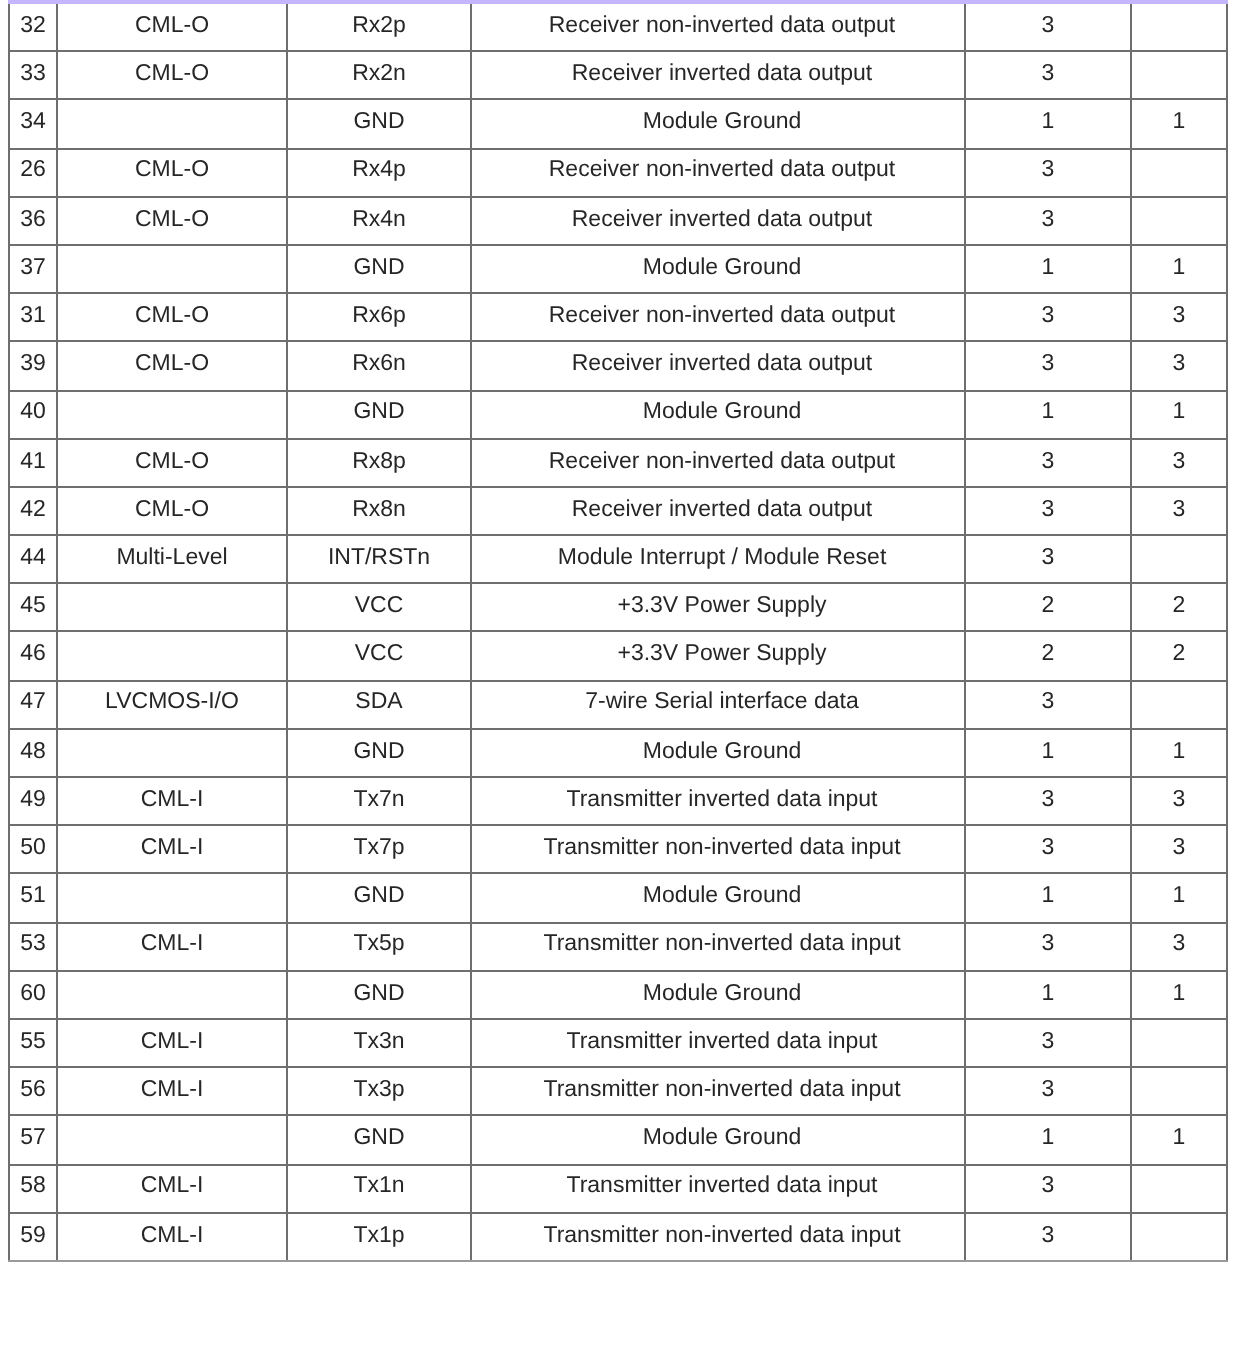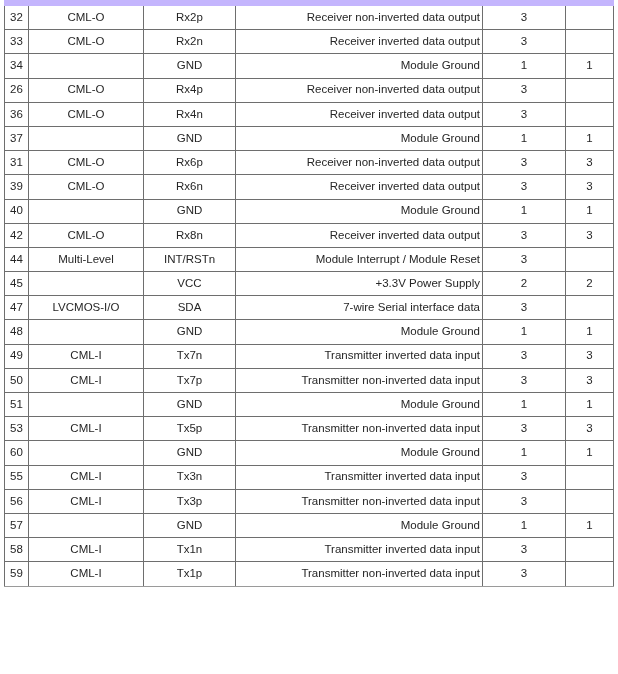--- a/index.html
+++ b/index.html
@@ -42,27 +42,27 @@
     border: 1px solid #6e6e6e;
     padding: 0 2px;
     text-align: center;
     vertical-align: middle;
     white-space: nowrap;
     overflow: hidden;
     color: #262626;
   }
 
   table.pinout td.desc {
-    text-align: right;
+    text-align: center;
     padding-left: 6px;
   }
 
   
   table.pinout tr:first-child td {
-    border-top: 6px solid #c4b5fd;
+    border-top: 2px solid #c4b5fd;
   }
 
   
   table.pinout tr:last-child td {
     border-bottom: 1px solid #9a9a9a;
   }
 </style>
 </head>
 <body>
 
@@ -143,20 +143,28 @@
         </tr>
         <tr>
           <td>40</td>
           <td></td>
           <td>GND</td>
           <td class="desc">Module Ground</td>
           <td>1</td>
           <td>1</td>
         </tr>
         <tr>
+          <td>41</td>
+          <td>CML-O</td>
+          <td>Rx8p</td>
+          <td class="desc">Receiver non-inverted data output</td>
+          <td>3</td>
+          <td>3</td>
+        </tr>
+        <tr>
           <td>42</td>
           <td>CML-O</td>
           <td>Rx8n</td>
           <td class="desc">Receiver inverted data output</td>
           <td>3</td>
           <td>3</td>
         </tr>
         <tr>
           <td>44</td>
           <td>Multi-Level</td>
@@ -167,20 +175,28 @@
         </tr>
         <tr>
           <td>45</td>
           <td></td>
           <td>VCC</td>
           <td class="desc">+3.3V Power Supply</td>
           <td>2</td>
           <td>2</td>
         </tr>
         <tr>
+          <td>46</td>
+          <td></td>
+          <td>VCC</td>
+          <td class="desc">+3.3V Power Supply</td>
+          <td>2</td>
+          <td>2</td>
+        </tr>
+        <tr>
           <td>47</td>
           <td>LVCMOS-I/O</td>
           <td>SDA</td>
           <td class="desc">7-wire Serial interface data</td>
           <td>3</td>
           <td></td>
         </tr>
         <tr>
           <td>48</td>
           <td></td>

